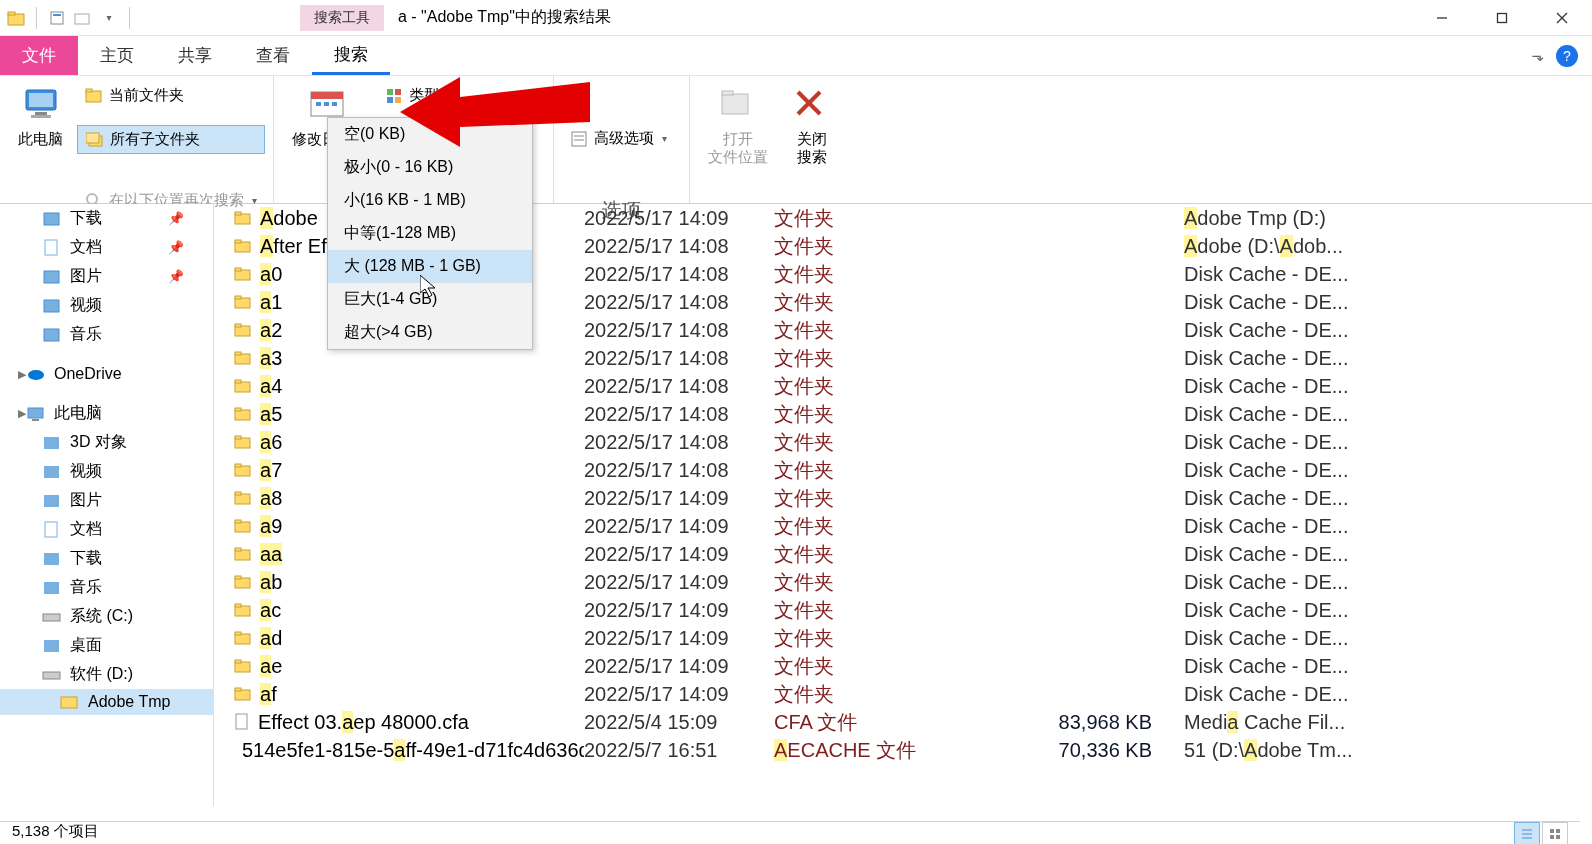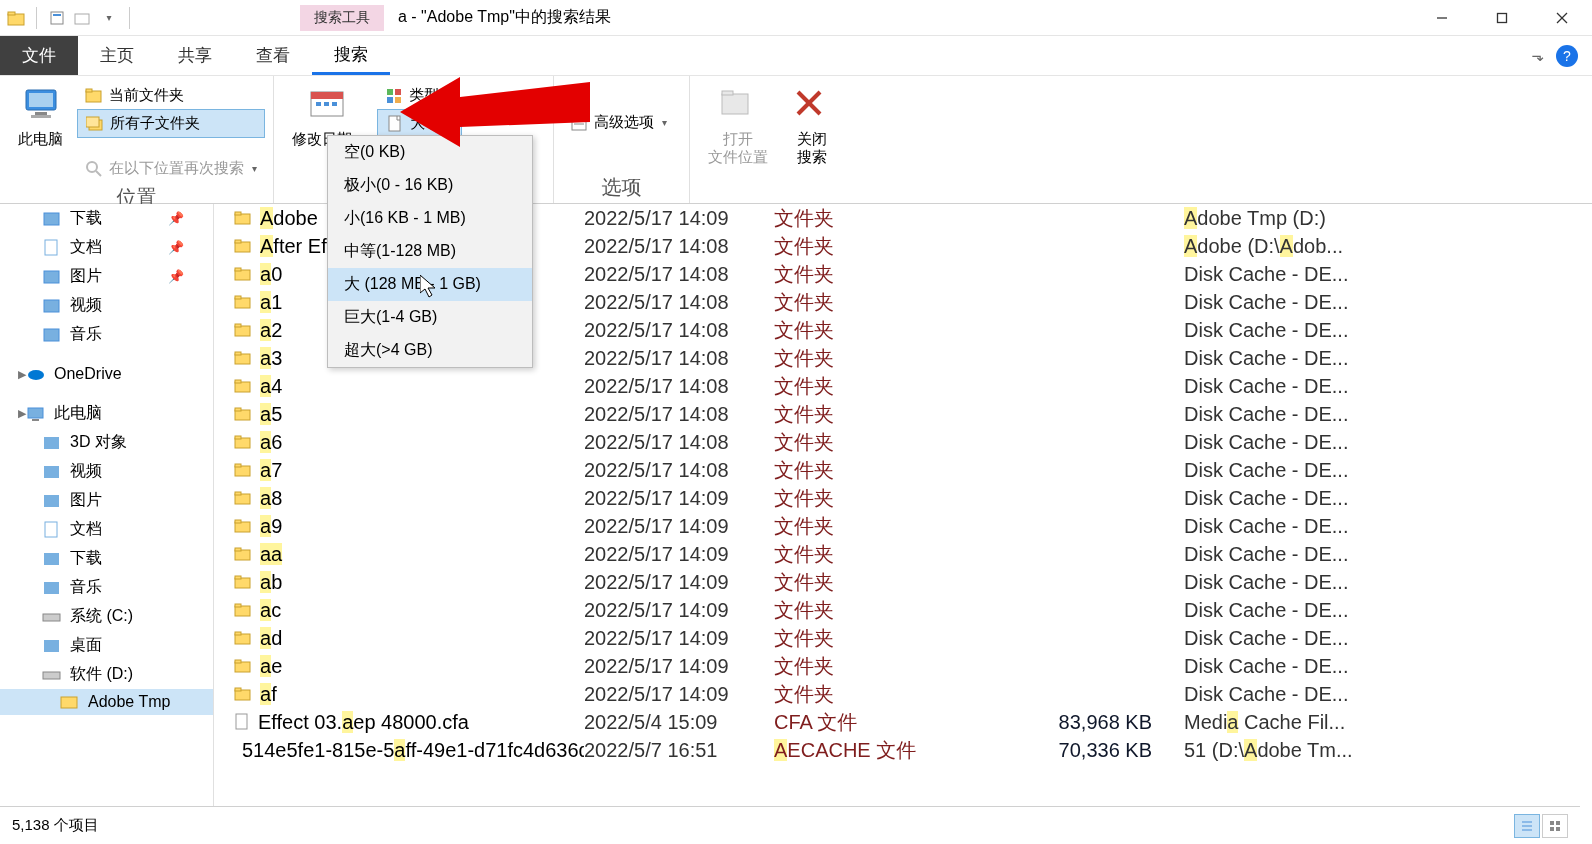--- a/index.html
+++ b/index.html
@@ -11,43 +11,43 @@
 .qat-icon { width: 20px; height: 20px; display: flex; align-items: center; justify-content: center; color: #555; }
 .qat-sep { width: 1px; height: 22px; background: #ccc; margin: 0 4px; }
 .tool-tab { background: #f3d6e4; padding: 4px 14px; font-size: 14px; color: #333; margin-left: 160px; }
 .window-title { padding-left: 14px; font-size: 16px; color: #000; }
 .win-controls { margin-left: auto; display: flex; }
 .win-btn { width: 60px; height: 36px; display: flex; align-items: center; justify-content: center; color: #333; }
 
 
 .tabs-row { height: 40px; background: #fff; display: flex; align-items: stretch; border-bottom: 1px solid #e5e5e5; }
 .tab { padding: 8px 22px; font-size: 17px; color: #333; cursor: pointer; display: flex; align-items: center; }
-.tab.file { background: #404040; color: #fff; }
+.tab.file { background: #ec4899; color: #fff; }
 .tab.active { border-bottom: 3px solid #1a73e8; color: #000; }
 .tabs-spacer { flex: 1; }
 .tabs-right { display: flex; align-items: center; gap: 12px; padding-right: 14px; }
 .help-icon { width: 22px; height: 22px; border-radius: 50%; background: #1a73e8; color: #fff; display: flex; align-items: center; justify-content: center; font-size: 14px; }
 
 
 .ribbon { height: 128px; background: #fff; display: flex; border-bottom: 1px solid #d0d0d0; position: relative; }
 .ribbon-group { display: flex; flex-direction: column; padding: 6px 8px 2px; border-right: 1px solid #e0e0e0; }
 .ribbon-group-body { flex: 1; display: flex; align-items: flex-start; gap: 4px; }
 .ribbon-group-label { text-align: center; font-size: 20px; color: #555; padding-top: 2px; }
 .big-btn { display: flex; flex-direction: column; align-items: center; justify-content: center; padding: 4px 10px; gap: 4px; }
 .big-btn .icn { width: 40px; height: 40px; }
 .big-btn-label { font-size: 15px; text-align: center; line-height: 1.2; }
-.stack { display: flex; flex-direction: column; gap: 0; }
+.stack { display: flex; flex-direction: column; gap: 16px; }
 .small-row { display: flex; align-items: center; gap: 6px; padding: 4px 8px; font-size: 15px; }
 .small-row.sel { background: #cce4f7; border: 1px solid #7ab5e0; }
 .small-row.open { background: #cce4f7; border: 1px solid #7ab5e0; }
 .small-icon { width: 18px; height: 18px; flex-shrink: 0; }
 .chev { color: #666; font-size: 10px; margin-left: 2px; }
 
 
-.dropdown { position: absolute; top: 59px; left: 327px; width: 206px; background: #f2f2f2; border: 1px solid #bdbdbd; box-shadow: 2px 2px 6px rgba(0,0,0,0.2); z-index: 100; }
+.dropdown { position: absolute; top: 41px; left: 327px; width: 206px; background: #f2f2f2; border: 1px solid #bdbdbd; box-shadow: 2px 2px 6px rgba(0,0,0,0.2); z-index: 100; }
 .dropdown-item { padding: 6px 16px; font-size: 16px; cursor: pointer; }
 .dropdown-item.hover { background: #cce4f7; }
 
 
 .arrow { position: absolute; top: 72px; left: 400px; z-index: 200; }
 
 
 .cursor { position: absolute; top: 275px; left: 420px; z-index: 300; }
 
 
@@ -64,21 +64,21 @@
 .cell-name { width: 370px; padding-left: 20px; display: flex; align-items: center; gap: 8px; overflow: hidden; white-space: nowrap; }
 .cell-date { width: 190px; color: #333; }
 .cell-type { width: 230px; color: #7f1d1d; }
 .cell-size { width: 180px; text-align: right; padding-right: 32px; color: #0f172a; }
 .cell-path { flex: 1; color: #333; overflow: hidden; white-space: nowrap; }
 .hl { background: #fff59d; }
 .folder-icon { width: 18px; height: 16px; }
 .file-icon-sm { width: 16px; height: 18px; }
 
 
-.statusbar { position: absolute; bottom: 0; left: 0; right: 12px; height: 38px; border-top: 1px solid #d0d0d0; display: flex; align-items: center; padding: 0 12px; font-size: 15px; background: #fff; }
+.statusbar { position: absolute; bottom: 0; left: 0; right: 12px; height: 23px; border-top: 1px solid #d0d0d0; display: flex; align-items: flex-start; padding: 0 12px; font-size: 15px; background: #fff; }
 .statusbar .views { margin-left: auto; display: flex; gap: 2px; }
 .view-btn { width: 26px; height: 24px; border: 1px solid #ccc; display: flex; align-items: center; justify-content: center; }
 .view-btn.active { background: #cce4f7; border-color: #7ab5e0; }
 
 
 svg { display: block; }
 </style>
 </head>
 <body>
 

